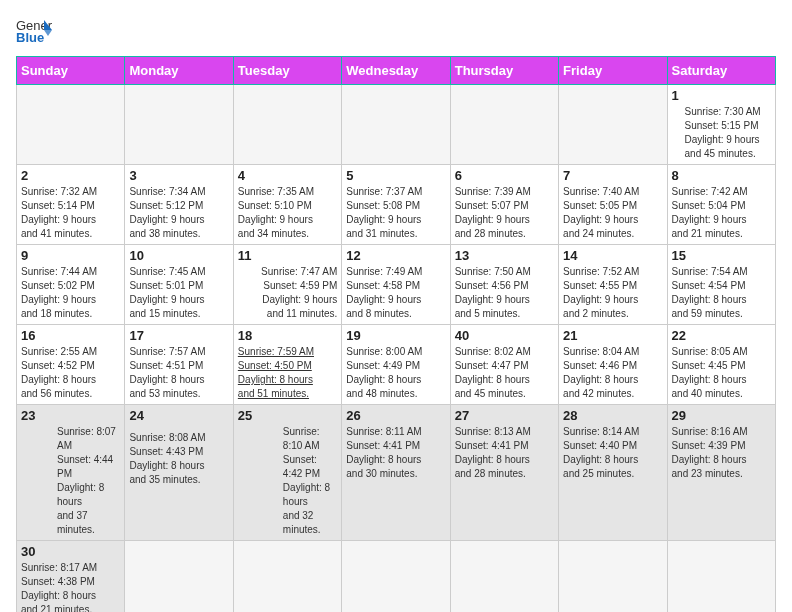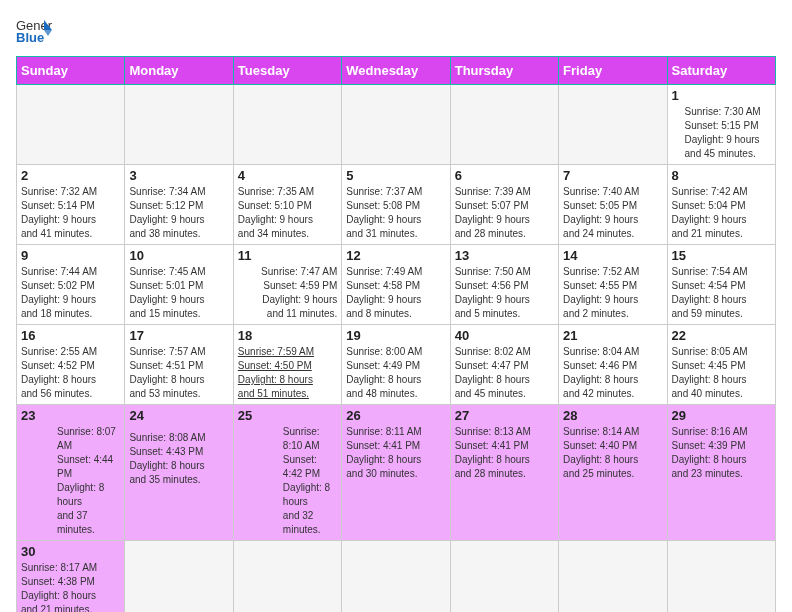--- a/index.html
+++ b/index.html
@@ -72,21 +72,21 @@
     }
     .day-info {
       font-size: 10px;
       line-height: 1.4;
       color: #333;
     }
     .last-row td {
       background: #f5f5f5;
     }
     .last-row td.has-data {
-      background: #f0abfc;
+      background: #e5e5e5;
     }
   </style>
 </head>
 <body>
 
 <div class="header-area">
   <div class="logo">
     <svg class="logo-icon" viewBox="0 0 36 28">
       <text x="0" y="14" font-size="13" font-family="Arial" fill="#333" font-weight="normal">General</text>
       <text x="0" y="26" font-size="13" font-family="Arial" fill="#1a6bbf" font-weight="bold">Blue</text>

